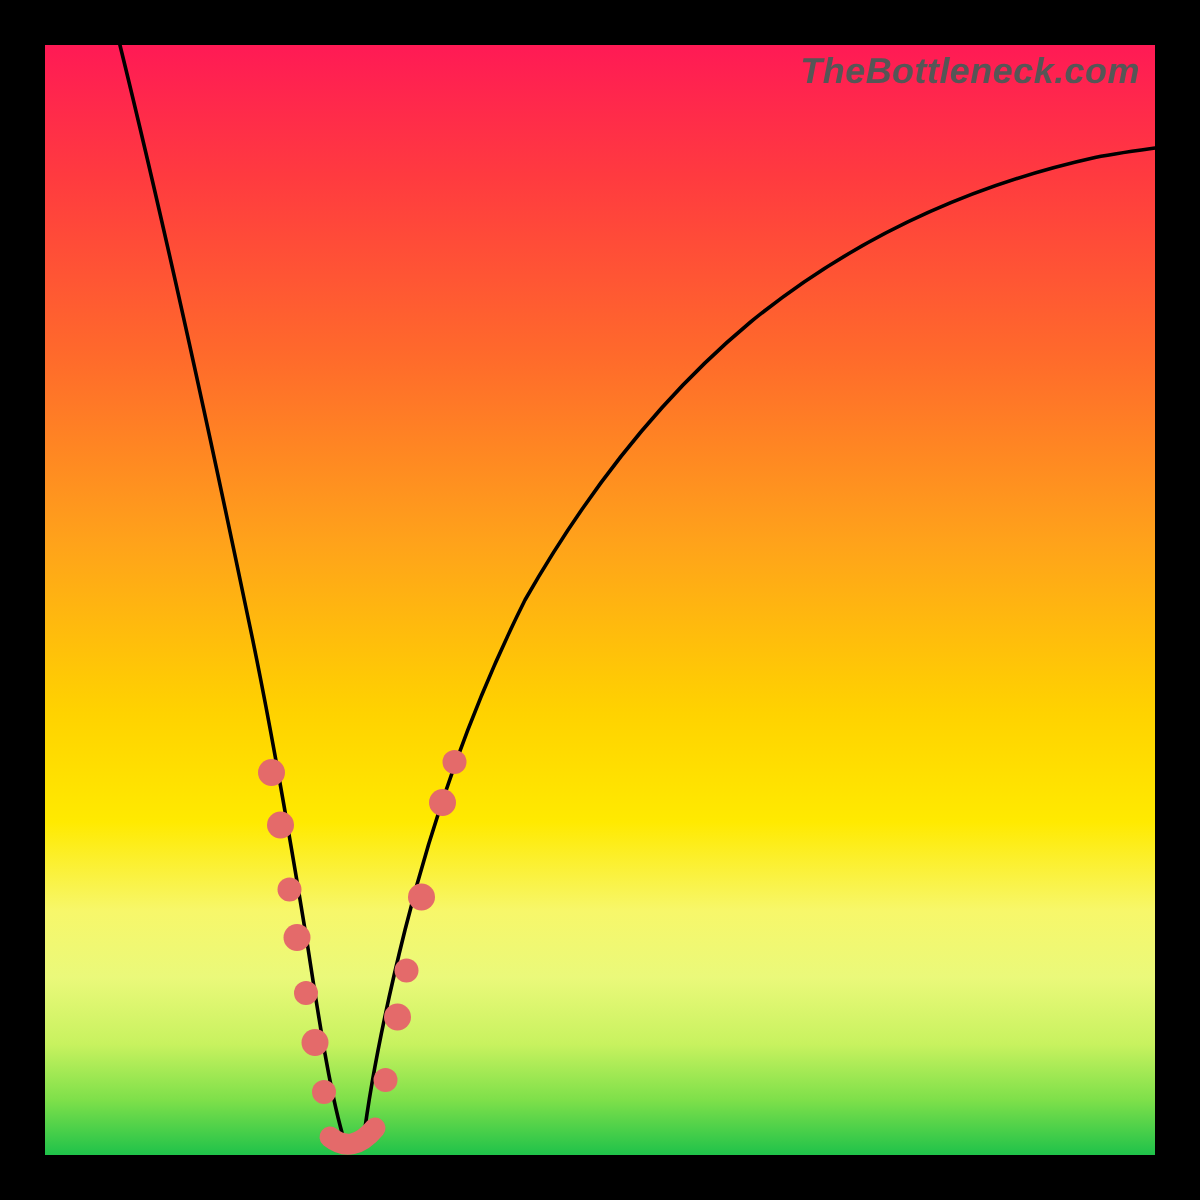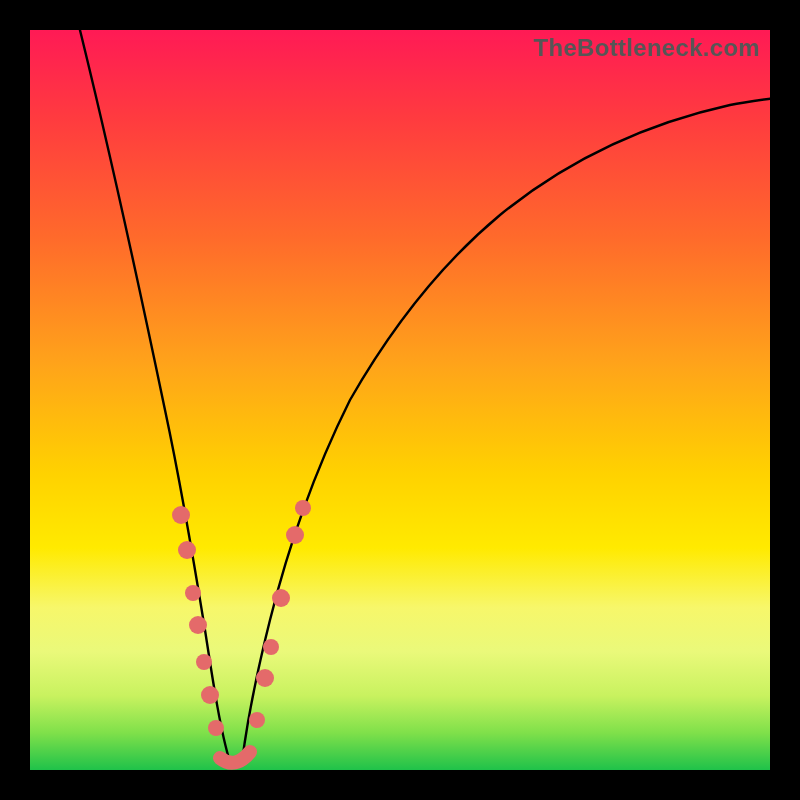--- a/index.html
+++ b/index.html
@@ -9,20 +9,21 @@
     height: 800px;
     overflow: hidden;
     background: #000;
     font-family: Arial, Helvetica, sans-serif;
   }
   .frame {
     position: relative;
     width: 800px;
     height: 800px;
     background: #000;
+    font-style: italic;
   }
   .plot-area {
     position: absolute;
     left: 30px;
     top: 30px;
     width: 740px;
     height: 740px;
     background: linear-gradient(
       to bottom,
       #ff1a55 0%,

